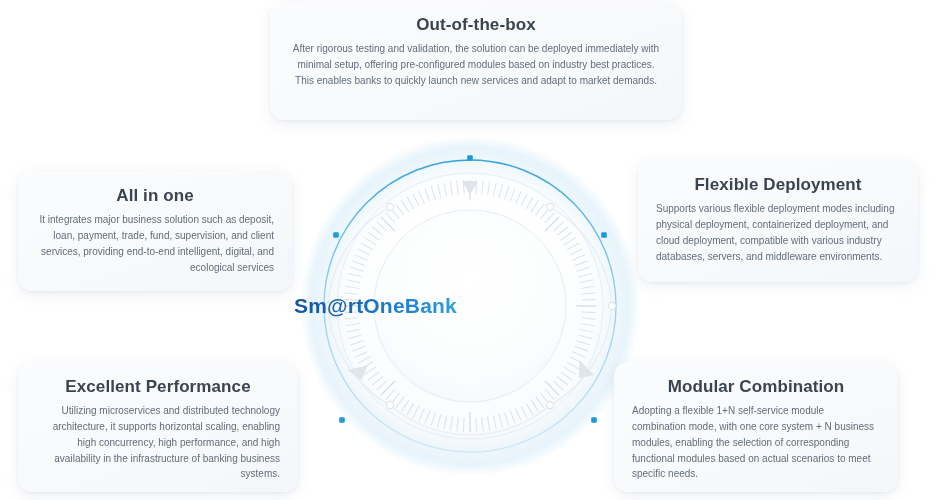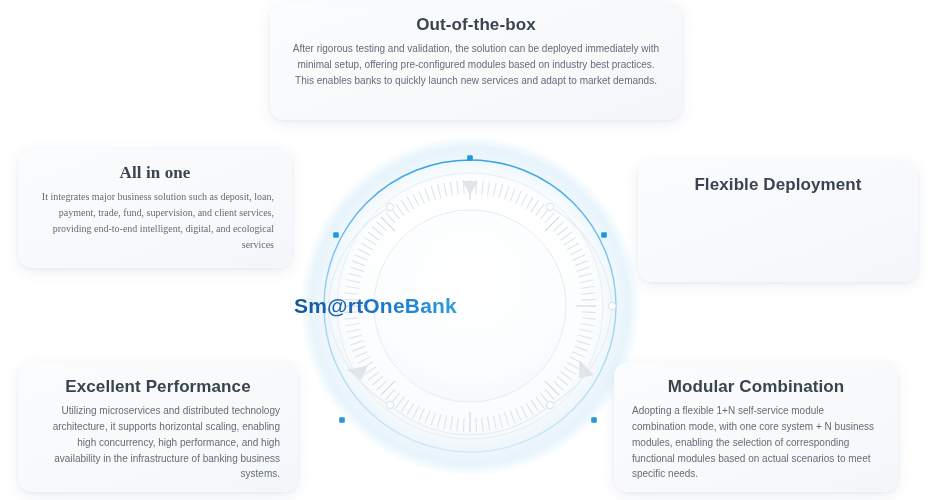--- a/index.html
+++ b/index.html
@@ -35,21 +35,21 @@
     color:#646d7a;
     line-height:1.58;
     margin:0;
   }
   .align-right{text-align:right;}
   .align-left{text-align:left;}
   .align-center{text-align:center;}
 
   
   #card-top         {left:270px;  top:2px;   width:412px; height:118px; padding-top:12px;}
-  #card-allinone    {left:18px;   top:148px; width:274px; height:120px;font-family:Liberation Serif, serif;}
+  #card-allinone    {left:18px;   top:171px; width:274px; height:120px;}
   #card-flexible    {left:638px;  top:160px; width:280px; height:122px;}
   #card-excellent   {left:18px;   top:362px; width:280px; height:130px;}
   #card-modular     {left:614px;  top:362px; width:284px; height:130px;}
 
   
   #hero{
     position:absolute;left:294px;top:130px;width:352px;height:352px;
   }
   #hero svg{display:block;width:352px;height:352px;}
   #hero-label{
@@ -272,20 +272,21 @@
     <p class="body">After rigorous testing and validation, the solution can be deployed immediately with minimal setup, offering pre-configured modules based on industry best practices. This enables banks to quickly launch new services and adapt to market demands.</p>
   </div>
 
   <div class="card align-right" id="card-allinone">
     <p class="title">All in one</p>
     <p class="body">It integrates major business solution such as deposit, loan, payment, trade, fund, supervision, and client services, providing end-to-end intelligent, digital, and ecological services</p>
   </div>
 
   <div class="card align-left" id="card-flexible">
     <p class="title">Flexible Deployment</p>
+    <p class="body">Supports various flexible deployment modes including physical deployment, containerized deployment, and cloud deployment, compatible with various industry databases, servers, and middleware environments.</p>
   </div>
 
   <div class="card align-right" id="card-excellent">
     <p class="title">Excellent Performance</p>
     <p class="body">Utilizing microservices and distributed technology architecture, it supports horizontal scaling, enabling high concurrency, high performance, and high availability in the infrastructure of banking business systems.</p>
   </div>
 
   <div class="card align-left" id="card-modular">
     <p class="title">Modular Combination</p>
     <p class="body">Adopting a flexible 1+N self-service module combination mode, with one core system + N business modules, enabling the selection of corresponding functional modules based on actual scenarios to meet specific needs.</p>

